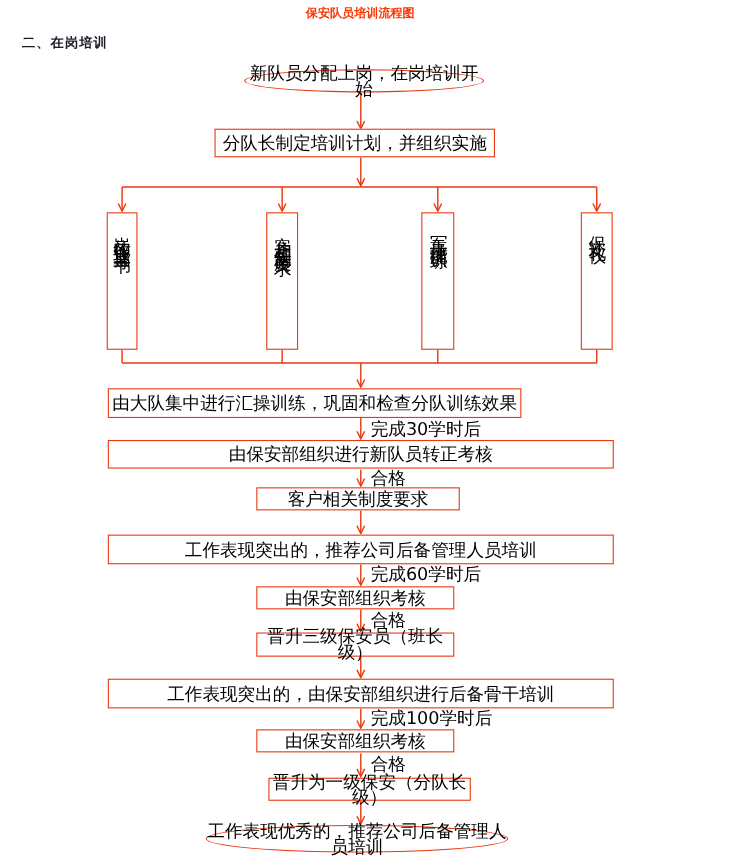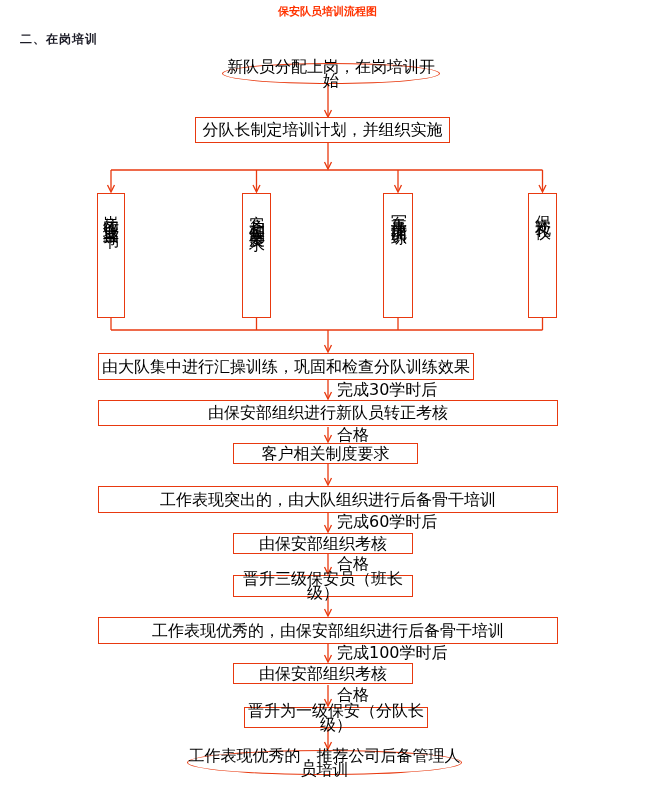--- a/index.html
+++ b/index.html
@@ -115,31 +115,31 @@
 <div class="node" style="left:98px;top:353px;width:376px;height:27px;">由大队集中进行汇操训练，巩固和检查分队训练效果</div>
 
 <div class="edge-label" style="left:337px;top:382px;">完成30学时后</div>
 
 <div class="node" style="left:98px;top:400px;width:460px;height:26px;">由保安部组织进行新队员转正考核</div>
 
 <div class="edge-label" style="left:337px;top:427px;">合格</div>
 
 <div class="node" style="left:233px;top:443px;width:185px;height:21px;">客户相关制度要求</div>
 
-<div class="node" style="left:98px;top:486px;width:460px;height:27px;">工作表现突出的，由大队组织进行后备骨干培训</div>
+<div class="node" style="left:98px;top:486px;width:460px;height:27px;">工作表现突出的，推荐公司后备管理人员培训</div>
 
 <div class="edge-label" style="left:337px;top:514px;">完成60学时后</div>
 
 <div class="node" style="left:233px;top:533px;width:180px;height:21px;">由保安部组织考核</div>
 
 <div class="edge-label" style="left:337px;top:556px;">合格</div>
 
 <div class="node" style="left:233px;top:575px;width:180px;height:22px;">晋升三级保安员（班长级）</div>
 
-<div class="node" style="left:98px;top:617px;width:460px;height:27px;">工作表现优秀的，由保安部组织进行后备骨干培训</div>
+<div class="node" style="left:98px;top:617px;width:460px;height:27px;">工作表现突出的，由保安部组织进行后备骨干培训</div>
 
 <div class="edge-label" style="left:337px;top:645px;">完成100学时后</div>
 
 <div class="node" style="left:233px;top:663px;width:180px;height:21px;">由保安部组织考核</div>
 
 <div class="edge-label" style="left:337px;top:687px;">合格</div>
 
 <div class="node" style="left:233px;top:707px;width:184px;height:21px;margin-left:11px;">晋升为一级保安（分队长级）</div>
 
 <div class="node oval" style="left:187px;top:750px;width:275px;height:25px;">工作表现优秀的，推荐公司后备管理人员培训</div>

